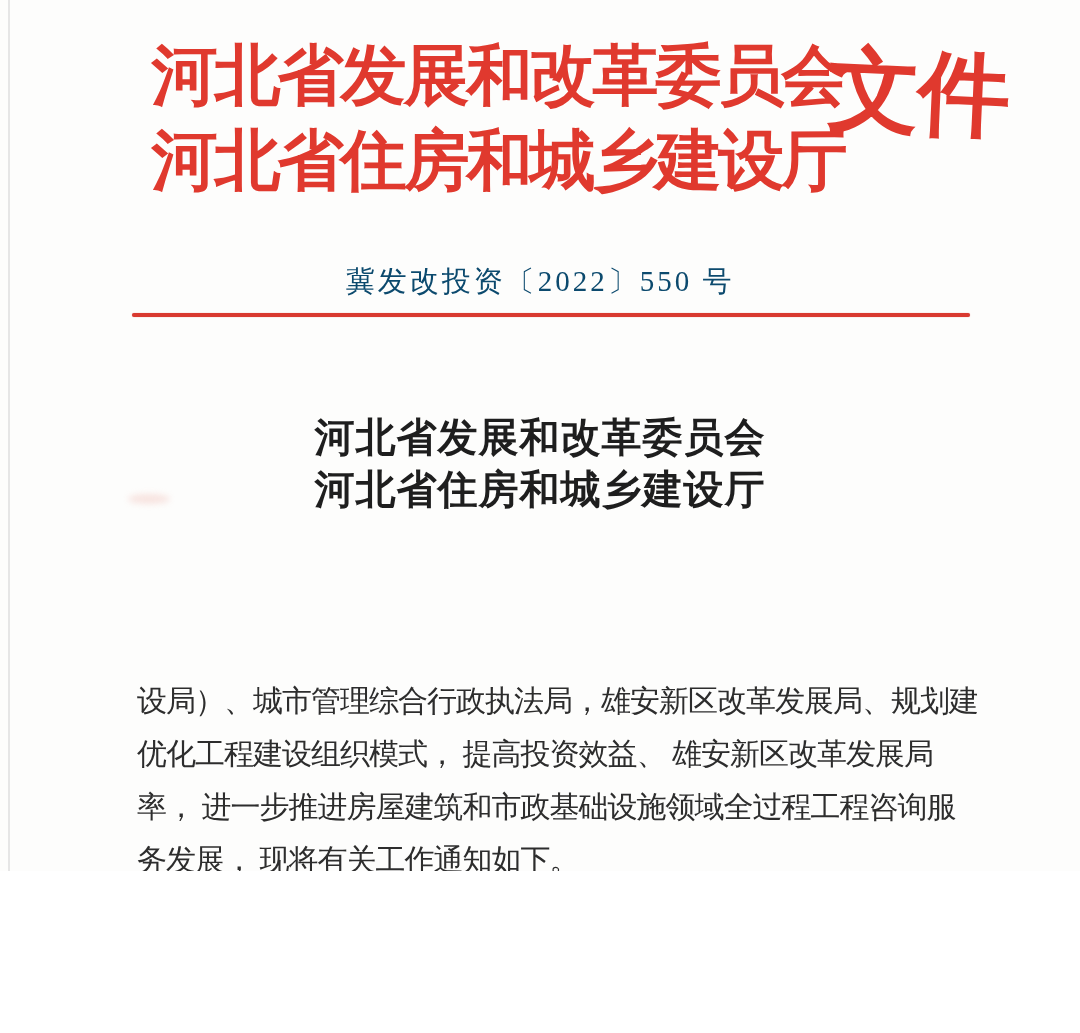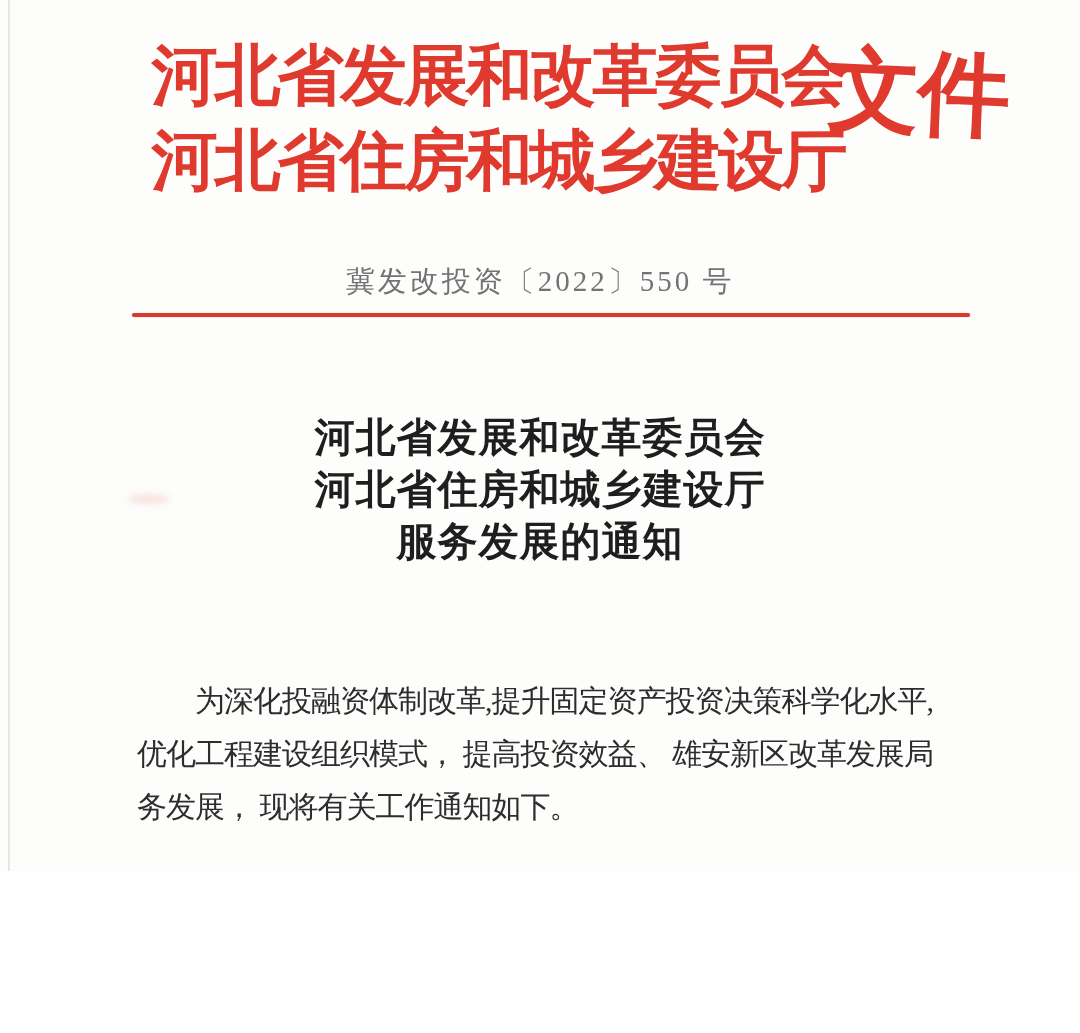--- a/index.html
+++ b/index.html
@@ -73,21 +73,21 @@
 
   
   .doc-number {
     position: absolute;
     top: 262px;
     left: 0;
     width: 100%;
     text-align: center;
     font-size: 29px;
     letter-spacing: 3px;
-    color: #737373;
+    color: #0c4a6e;
     white-space: nowrap;
   }
   .red-rule {
     position: absolute;
     top: 313px;
     left: 132px;
     width: 838px;
     height: 4px;
     background: var(--rule-red, #d93a30);
     border-radius: 2px;
@@ -140,22 +140,22 @@
     <div class="doc-type">文件</div>
   </header>
 
   <div class="doc-number">冀发改投资〔2022〕550 号</div>
 
   <div class="red-rule"></div>
 
   <section class="title-block">
     <div>河北省发展和改革委员会</div>
     <div>河北省住房和城乡建设厅</div>
-    <div>服务发展的通知</div>
   </section>
 
   <section class="body-block">
-    <div class="body-line indent">为深化投融资体制改革,提升固定资产投资决策科学化水平,</div>
+    <div class="body-line">设局）、城市管理综合行政执法局，雄安新区改革发展局、规划建</div>
     <div class="body-line">优化工程建设组织模式， 提高投资效益、 雄安新区改革发展局</div>
+    <div class="body-line">率， 进一步推进房屋建筑和市政基础设施领域全过程工程咨询服</div>
     <div class="body-line">务发展， 现将有关工作通知如下。</div>
   </section>
 
 </div>
 
 </body></html>

